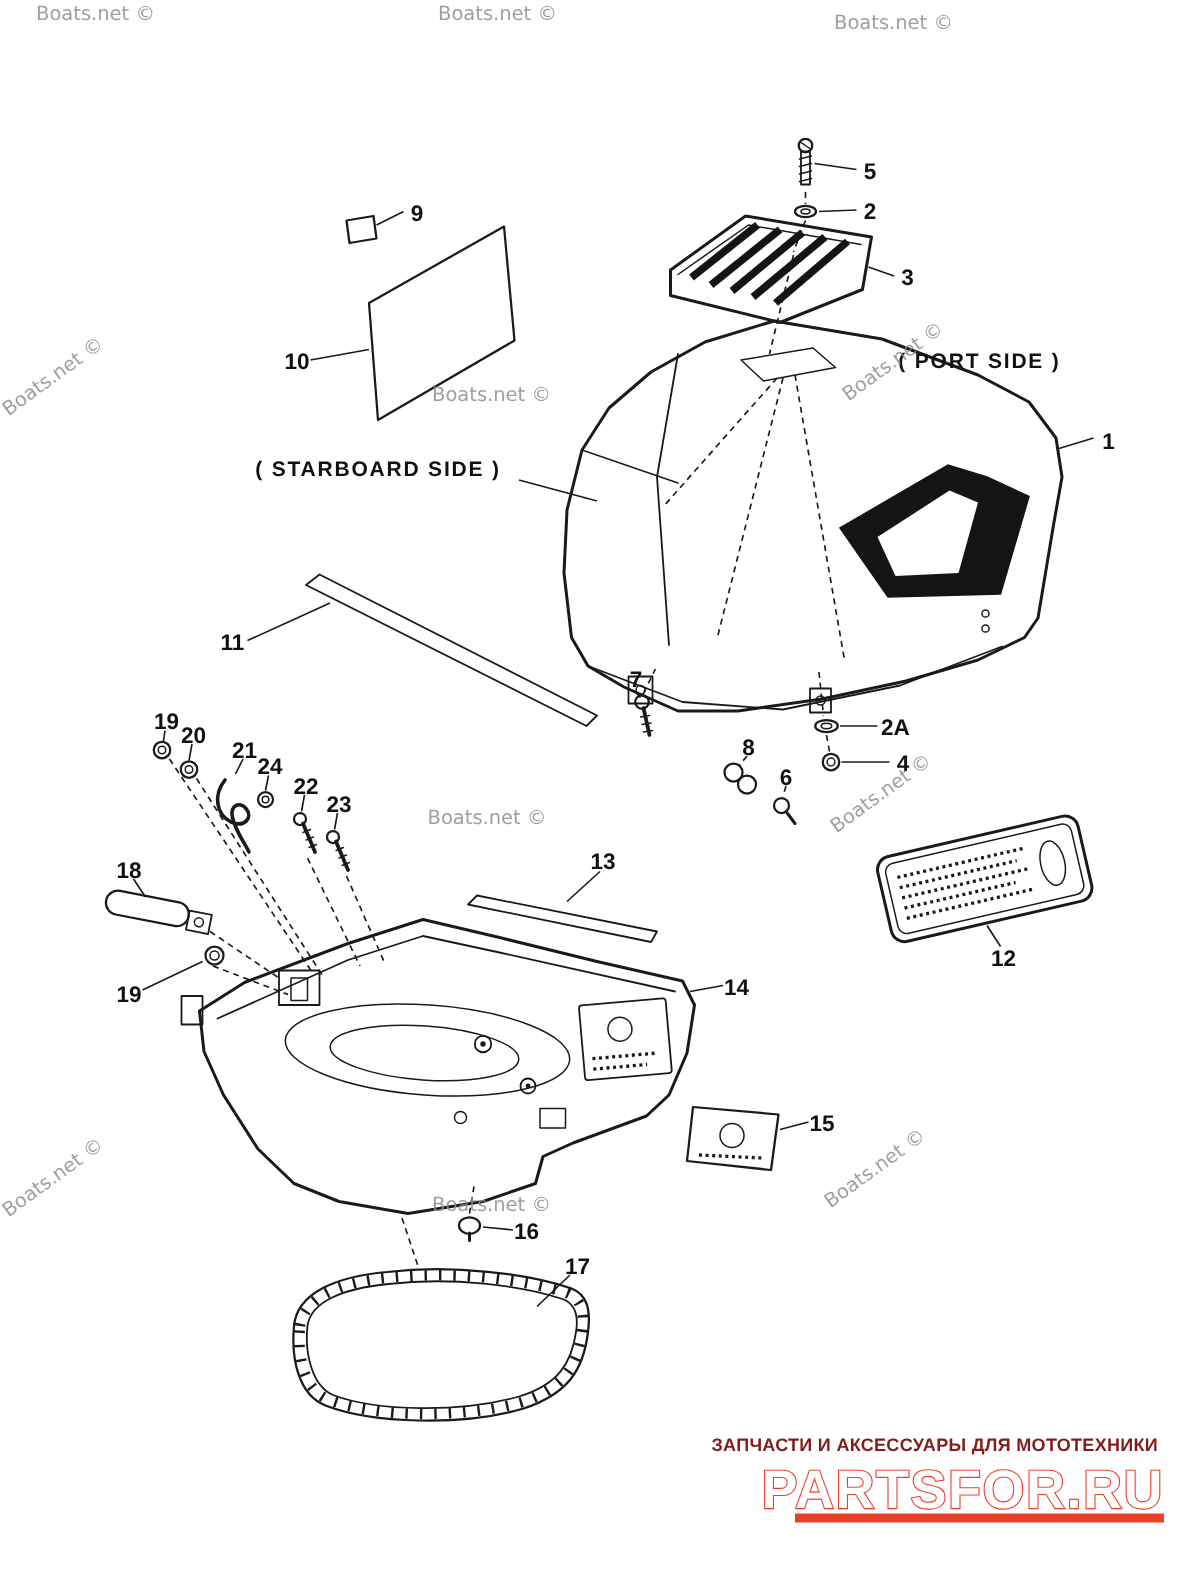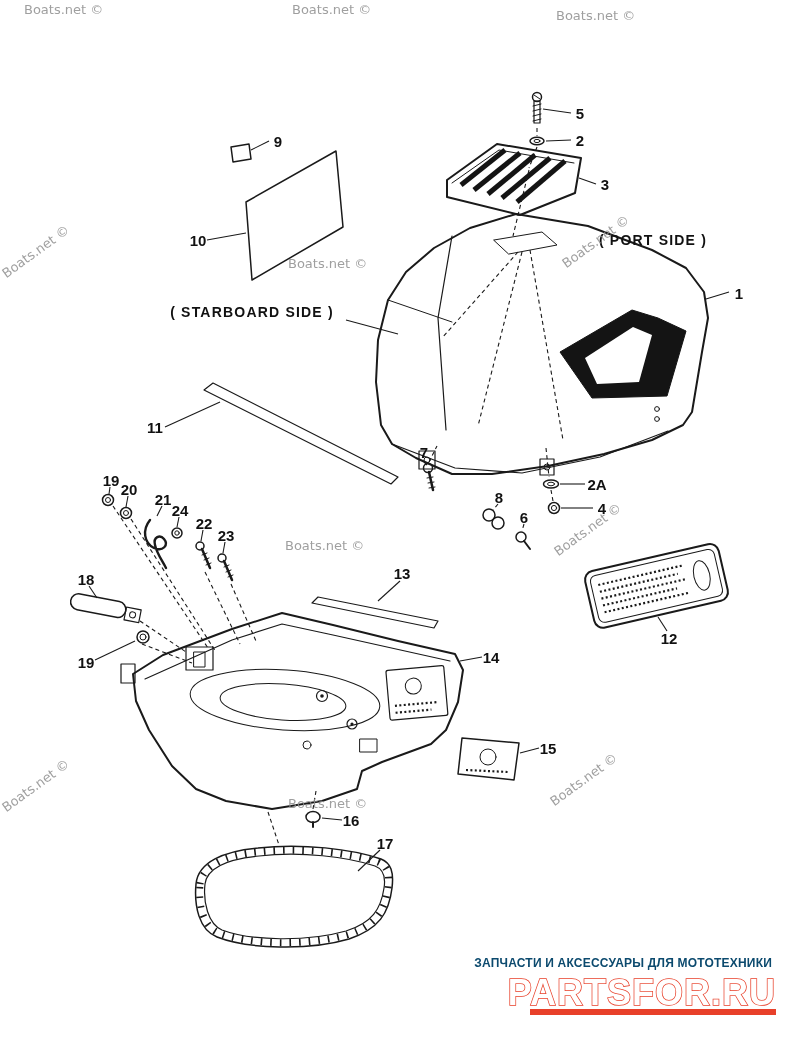--- a/index.html
+++ b/index.html
@@ -20,21 +20,21 @@
   .w2  { stroke-width:2; }
   .leader { stroke:#1a1a1a; stroke-width:1.1; }
   .dash { stroke:#1a1a1a; fill:none; stroke-width:1.1; stroke-dasharray:4 3.2; }
   .callout { font:bold 15px "Liberation Sans", sans-serif; fill:#111; text-anchor:middle; }
   .side-label { font:bold 14px "Liberation Sans", sans-serif; letter-spacing:1.2px; fill:#111; text-anchor:middle; }
   .txtrow { stroke:#1a1a1a; fill:none; stroke-width:2.2; stroke-dasharray:2 2.4; }
   .hatchring { stroke:#1a1a1a; fill:none; stroke-width:7; stroke-dasharray:1.6 8; }
 
   
   .footer-tagline { position:absolute; z-index:3; top:956px; right:12px;
-                    font:bold 12px "Liberation Sans", sans-serif; color:#0c4a6e; letter-spacing:.2px; }
+                    font:bold 12px "Liberation Sans", sans-serif; color:#7f1d1d; letter-spacing:.2px; }
   .brand-logo { position:absolute; z-index:3; top:974px; right:6px; width:284px; height:46px; }
   .brand-text { font:bold 36px "Liberation Sans", sans-serif; fill:#ffffff; stroke-width:1.5px;
                 letter-spacing:1px; paint-order:stroke; text-anchor:end; }
 </style>
 </head>
 <body>
 
 <div class="page">
 
   <div class="wm" style="left:24px;top:2px">Boats.net ©</div>

